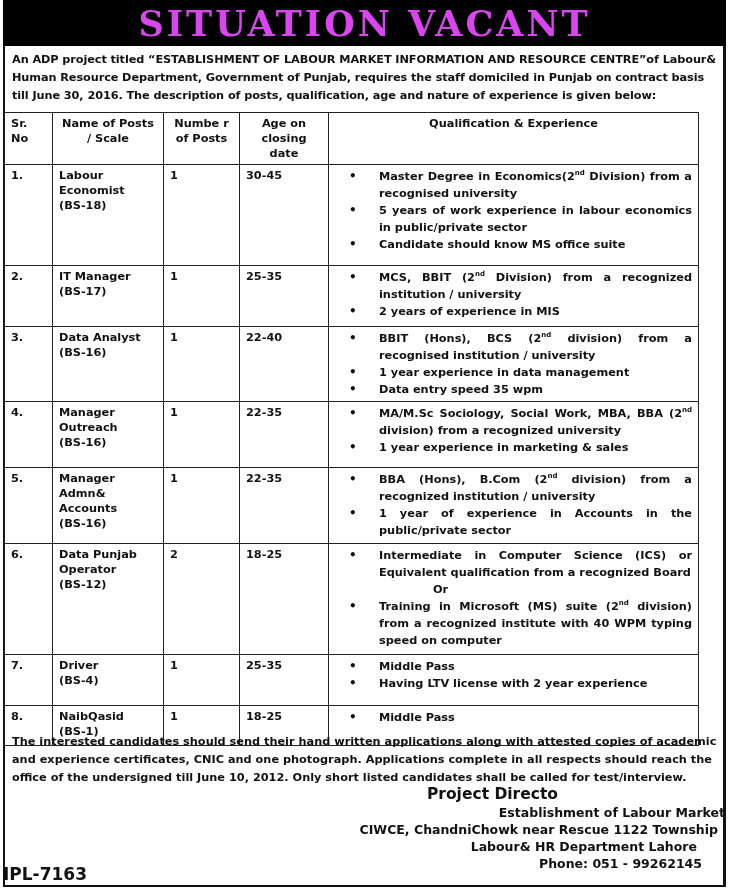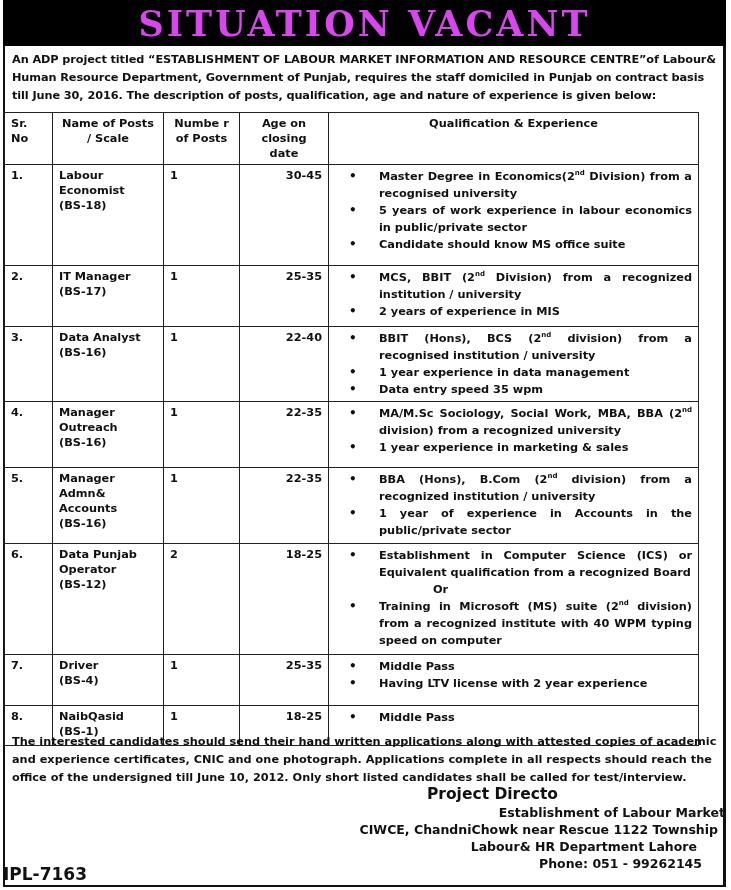--- a/index.html
+++ b/index.html
@@ -13,21 +13,21 @@
                   color: #d946ef; font-size: 35px; letter-spacing: 3px; line-height: 1; }
   .intro { position: absolute; left: 12px; top: 51px; width: 705px; font-size: 11.3px; font-weight: bold;
            line-height: 18px; letter-spacing: -0.1px; }
   table.posts { position: absolute; left: 4px; top: 112px; width: 695px; border-collapse: collapse;
                 table-layout: fixed; font-size: 11.3px; font-weight: bold; }
   table.posts th, table.posts td { border: 1.5px solid #222; vertical-align: top; padding: 3px 6px; line-height: 15px; }
   table.posts th { text-align: center; font-weight: bold; }
   table.posts th.sr { text-align: left; }
   .c-sr { width: 48px; } .c-name { width: 111px; } .c-num { width: 76px; } .c-age { width: 89px; }
   td.num { padding-left: 7px; }
-  td.age { padding-left: 16px; text-align: right; }
+  td.age { padding-left: 16px; }
   ul.quals { list-style: none; margin: 0; padding: 0 0 0 18px; }
   ul.quals li { position: relative; padding-left: 26px; text-align: justify; line-height: 17px; }
   ul.quals li::before { content: "\2022"; position: absolute; left: -4px; top: 0; font-size: 12px; }
   ul.quals li.or-line { padding-left: 80px; }
   ul.quals li.or-line::before { content: ""; }
   sup { font-size: 7px; line-height: 0; }
   .footer-text { position: absolute; left: 12px; top: 733px; width: 705px; font-size: 11.3px; font-weight: bold;
                  line-height: 18px; }
   .sig { position: absolute; left: 280px; top: 784px; width: 445px; text-align: center; font-weight: bold; }
   .sig-title { font-family: "DejaVu Sans", sans-serif; font-size: 15.5px; font-weight: bold; margin-left: 0; line-height: 20px; position: relative; left: -10px; }
@@ -151,21 +151,21 @@
         <td>6.</td>
         <td>
           <div>Data Punjab</div>
           <div>Operator</div>
           <div>(BS-12)</div>
         </td>
         <td class="num">2</td>
         <td class="age">18-25</td>
         <td>
           <ul class="quals">
-            <li><span>Establishment in Computer Science (ICS) or Equivalent qualification from a recognized Board</span></li>
+            <li><span>Intermediate in Computer Science (ICS) or Equivalent qualification from a recognized Board</span></li>
             <li class="or-line"><span>Or</span></li>
             <li><span>Training in Microsoft (MS) suite (2</span><sup>nd</sup><span> division) from a recognized institute with 40 WPM typing speed on computer</span></li>
           </ul>
         </td>
       </tr>
       <tr style="height: 51px;">
         <td>7.</td>
         <td>
           <div>Driver</div>
           <div>(BS-4)</div>

